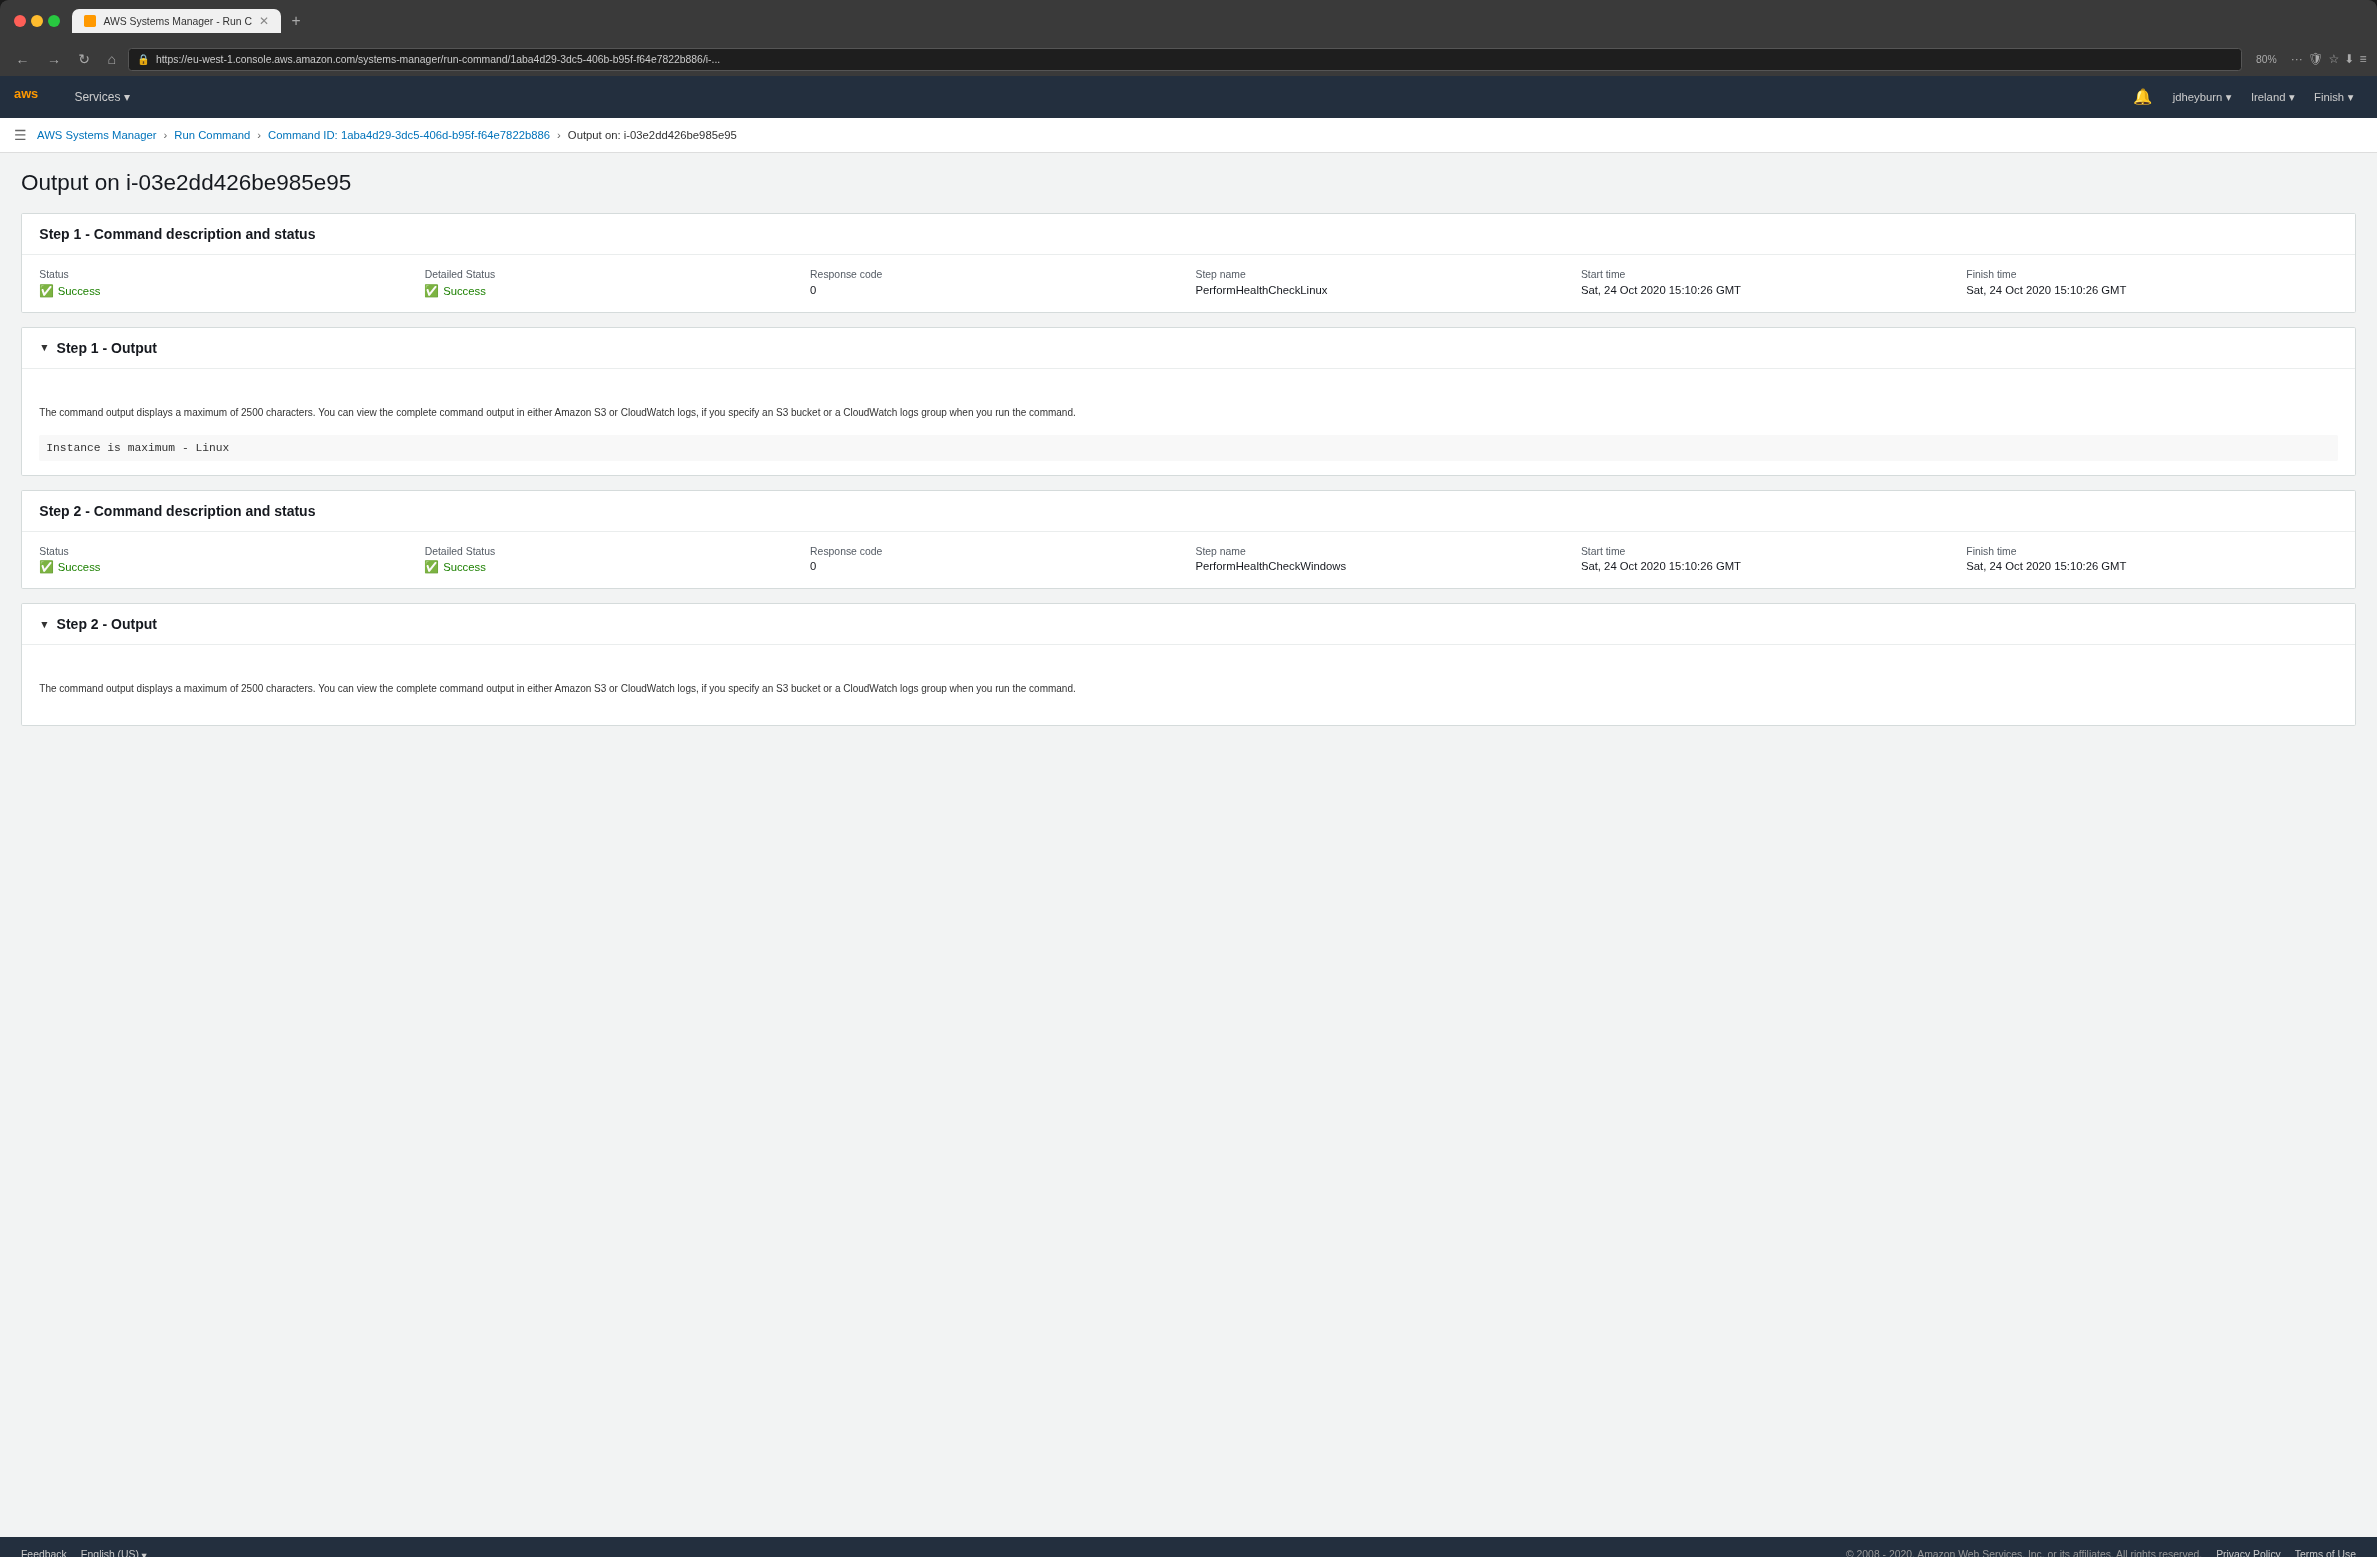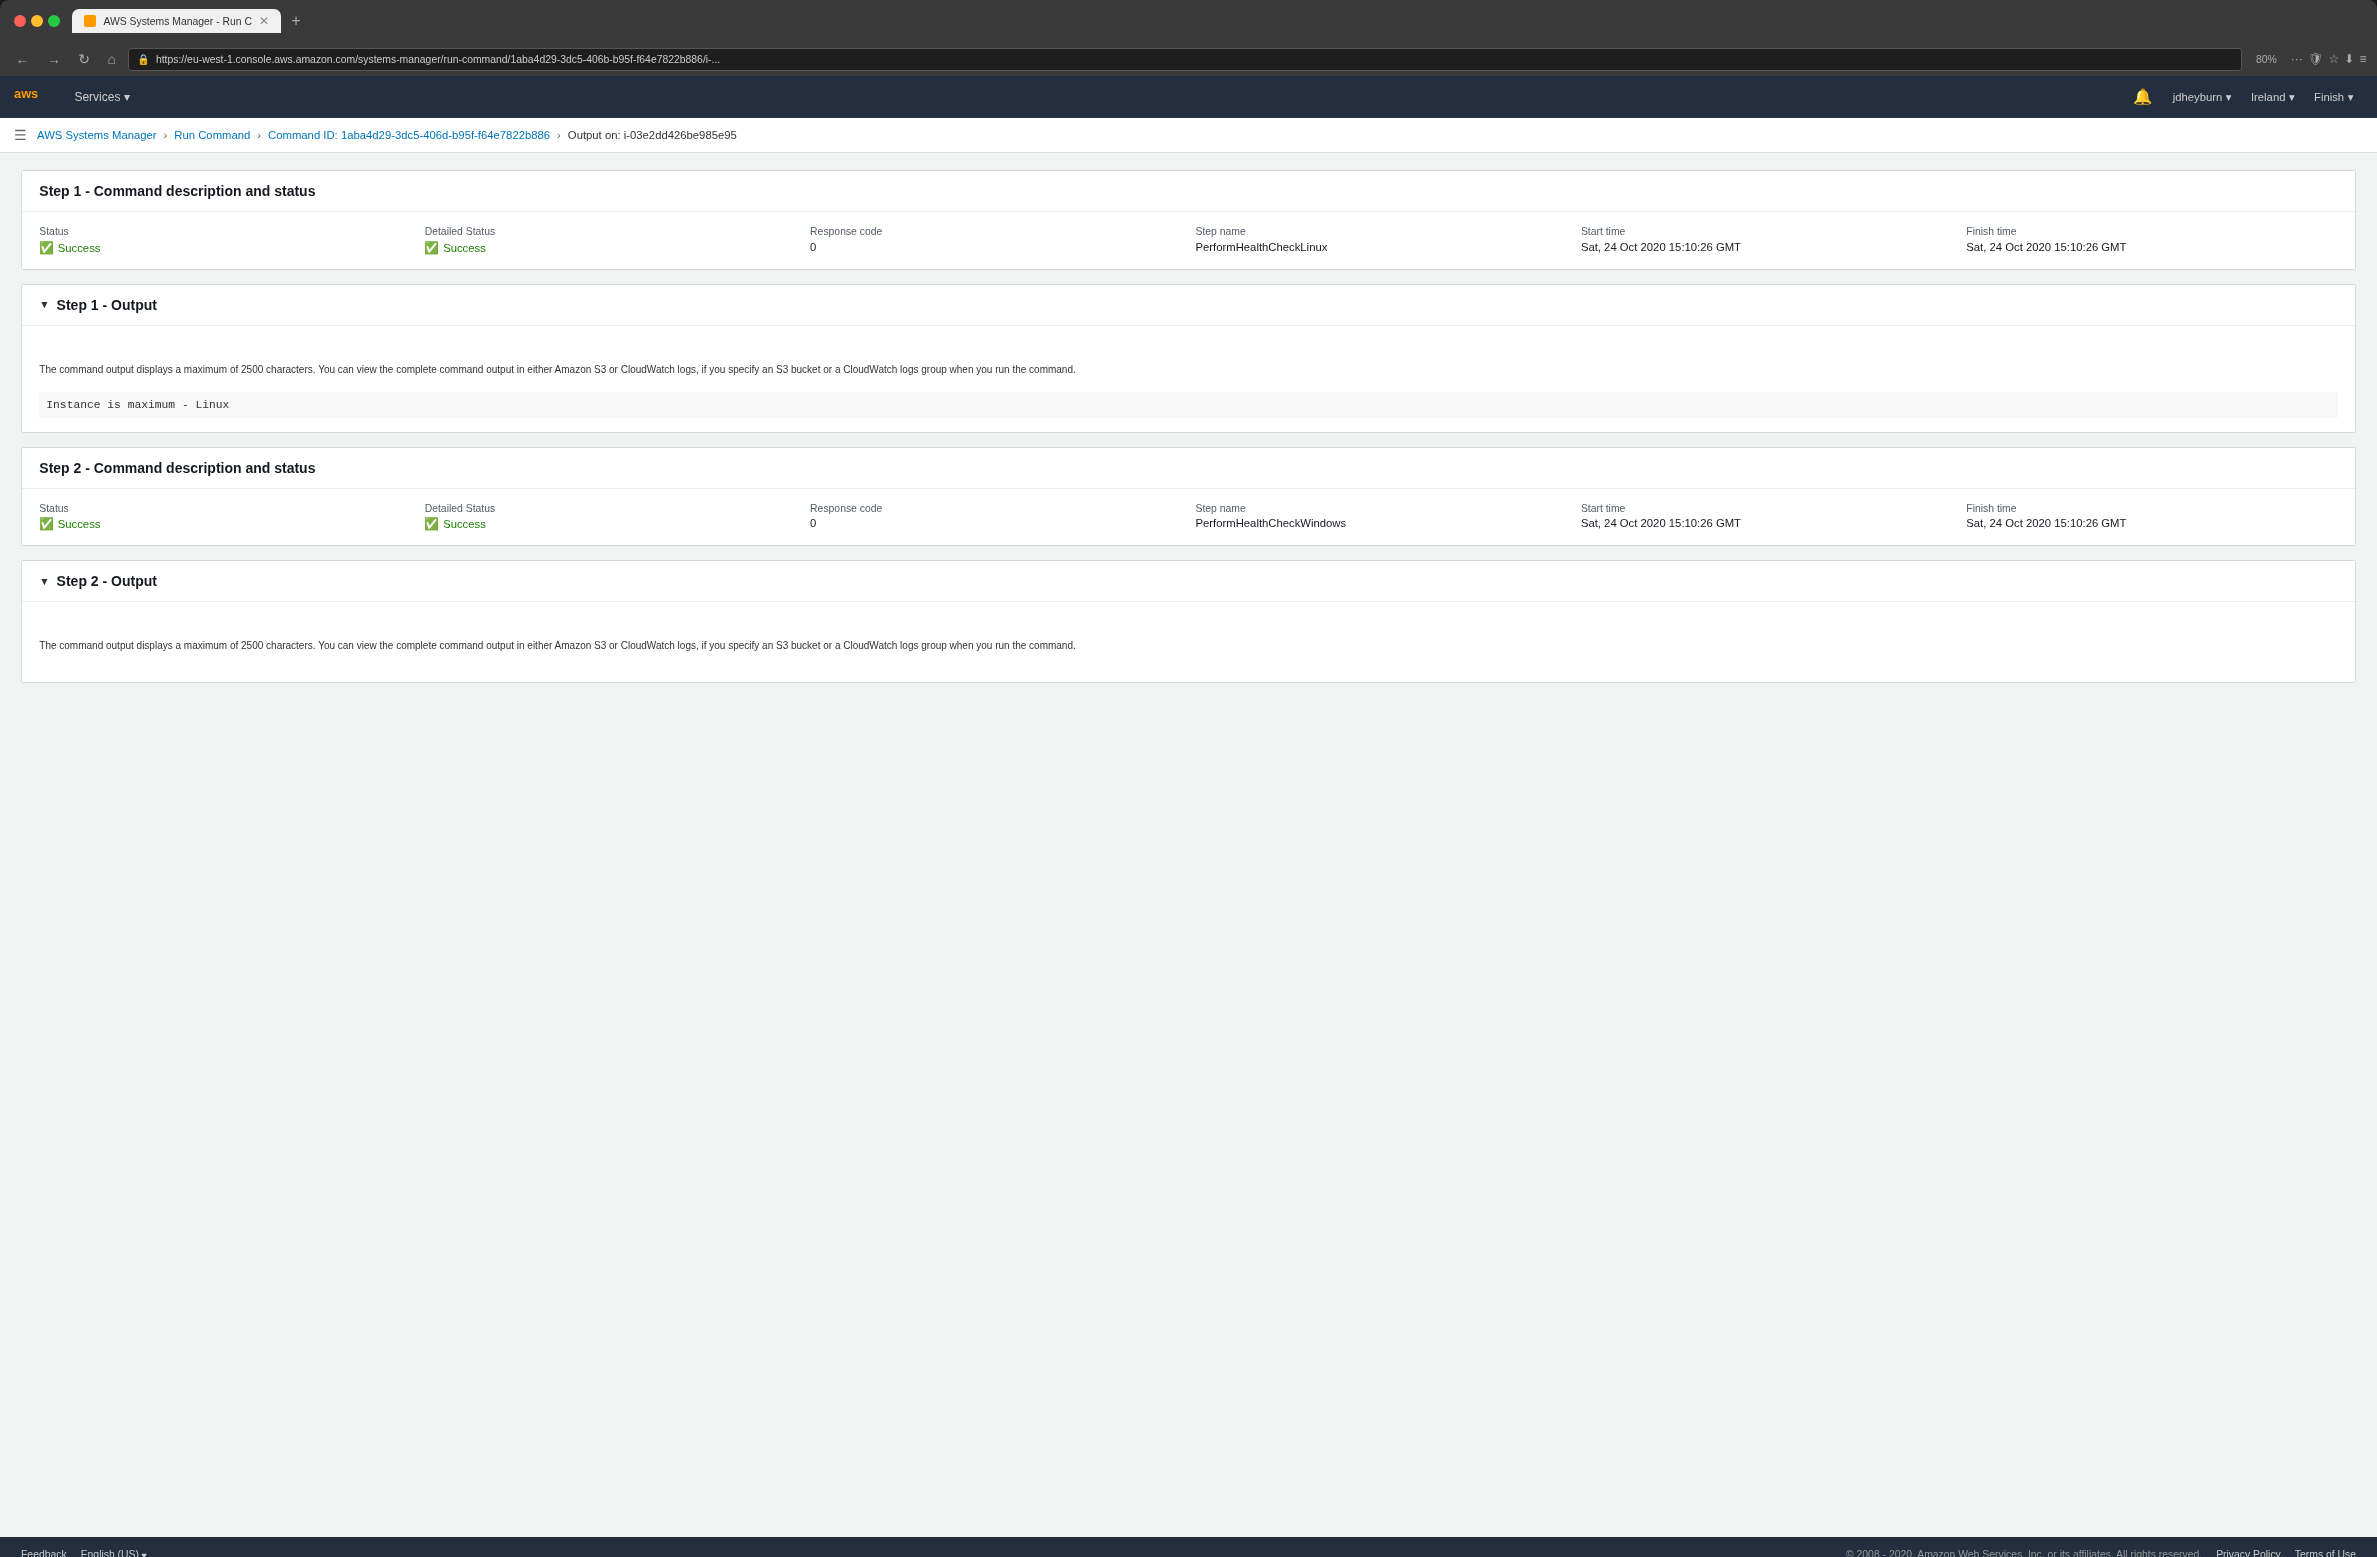--- a/index.html
+++ b/index.html
@@ -152,20 +152,21 @@
     <a class="breadcrumb-link">AWS Systems Manager</a>
     <span class="breadcrumb-sep">›</span>
     <a class="breadcrumb-link">Run Command</a>
     <span class="breadcrumb-sep">›</span>
     <a class="breadcrumb-link">Command ID: 1aba4d29-3dc5-406d-b95f-f64e7822b886</a>
     <span class="breadcrumb-sep">›</span>
     <span class="breadcrumb-current">Output on: i-03e2dd426be985e95</span>
   </div>
 
   <div class="main-content">
+    <h1 class="page-title">Output on i-03e2dd426be985e95</h1>
 
     <div class="card">
       <div class="card-header">
         <h3>Step 1 - Command description and status</h3>
       </div>
       <div class="card-body">
         <div class="status-grid">
           <div class="status-field">
             <label>Status</label>
             <div class="status-success">

